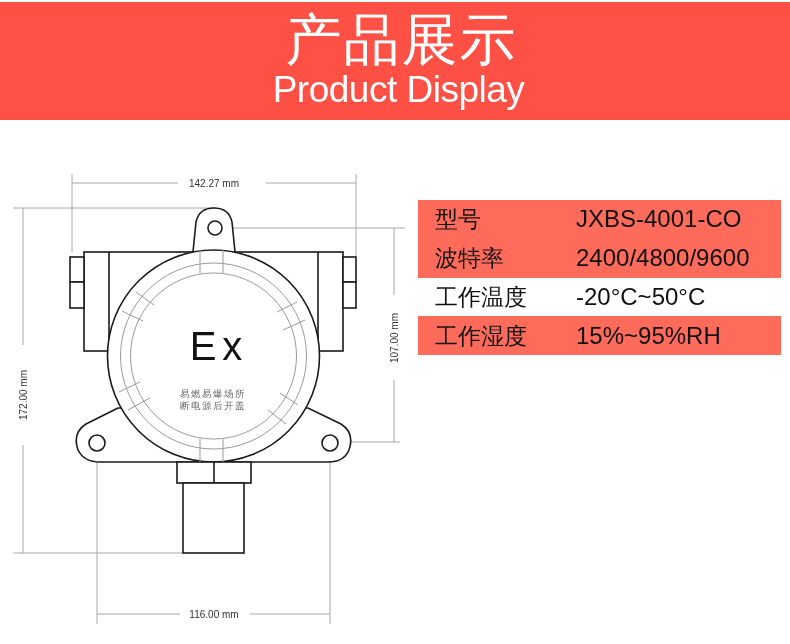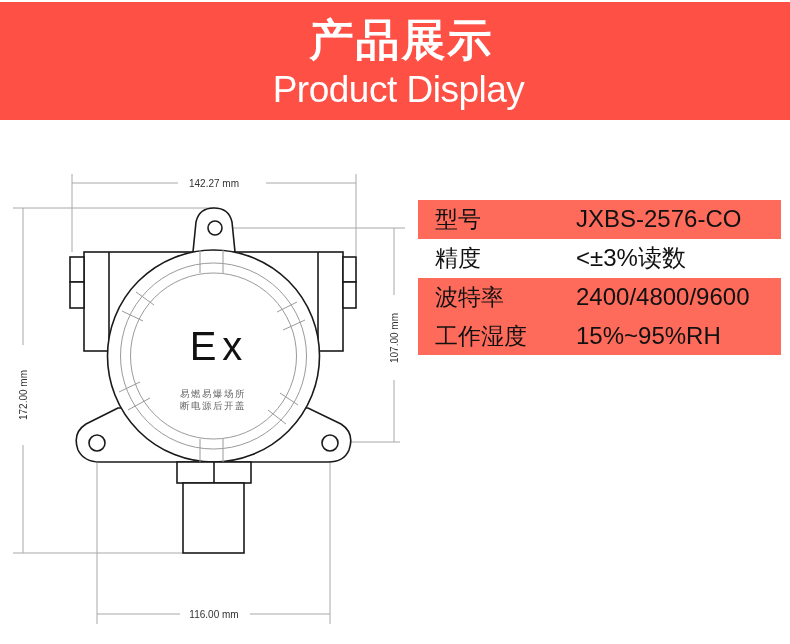--- a/index.html
+++ b/index.html
@@ -7,21 +7,21 @@
       width: 790px; height: 644px; position: relative; overflow: hidden;
       background: #ffffff;
       font-family: "DejaVu Sans", "Liberation Sans", sans-serif;
     }
     .header {
       position: absolute; left: 0; top: 2px; width: 790px; height: 118px;
       background: #fe5045; color: #ffffff; text-align: center;
     }
     .header .title-cn {
       position: absolute; left: 13px; right: 0; top: 8px;
-      font-size: 44px; line-height: 60px; font-weight: bold; letter-spacing: 2px;
+      font-size: 56px; line-height: 60px; font-weight: normal; letter-spacing: 2px;
     }
     .header .title-en {
       position: absolute; left: 0; right: 0; top: 66px;
       font-family: "Liberation Sans", "DejaVu Sans", sans-serif;
       font-size: 37px; line-height: 44px; letter-spacing: -0.5px; padding-left: 7px;
     }
     .drawing { position: absolute; left: 0; top: 0; width: 420px; height: 644px; }
     .specs {
       position: absolute; left: 418px; top: 200px; width: 363px;
       border-collapse: collapse;
@@ -126,28 +126,28 @@
 
   <text x="219" y="360" font-size="40" fill="#111" text-anchor="middle" letter-spacing="6">Ex</text>
   <text x="213" y="397" font-size="9.5" fill="#666" text-anchor="middle" letter-spacing="1.5" font-family="DejaVu Serif, serif">易燃易爆场所</text>
   <text x="213" y="409" font-size="9.5" fill="#666" text-anchor="middle" letter-spacing="1.5" font-family="DejaVu Serif, serif">断电源后开盖</text>
 </svg>
 
 <table class="specs">
   <tbody>
     <tr class="odd">
       <td class="label">型号</td>
-      <td class="value">JXBS-2576-CO</td>
-    </tr>
-    <tr>
-      <td class="label">精度</td>
-      <td class="value">&lt;±3%读数</td>
+      <td class="value">JXBS-4001-CO</td>
     </tr>
     <tr class="odd">
       <td class="label">波特率</td>
       <td class="value">2400/4800/9600</td>
+    </tr>
+    <tr>
+      <td class="label">工作温度</td>
+      <td class="value">-20°C~50°C</td>
     </tr>
     <tr class="odd">
       <td class="label">工作湿度</td>
       <td class="value">15%~95%RH</td>
     </tr>
   </tbody>
 </table>
 
 </body></html>

